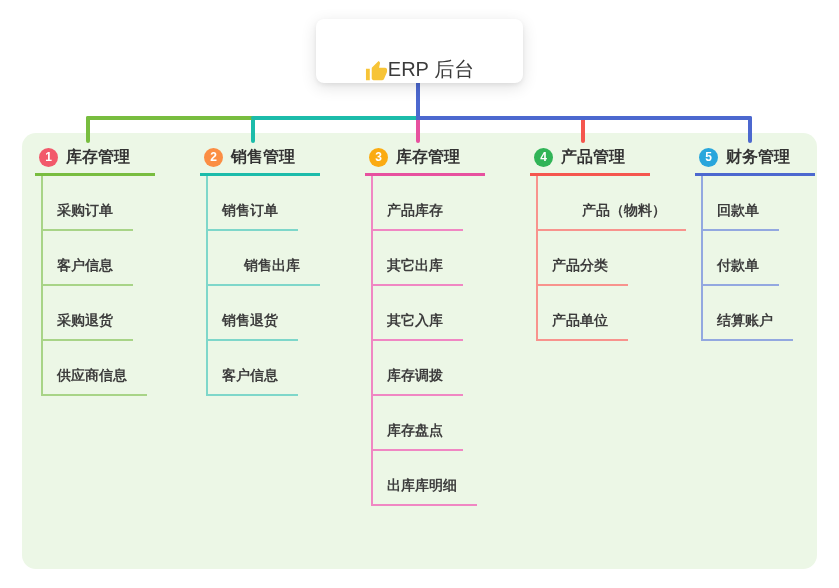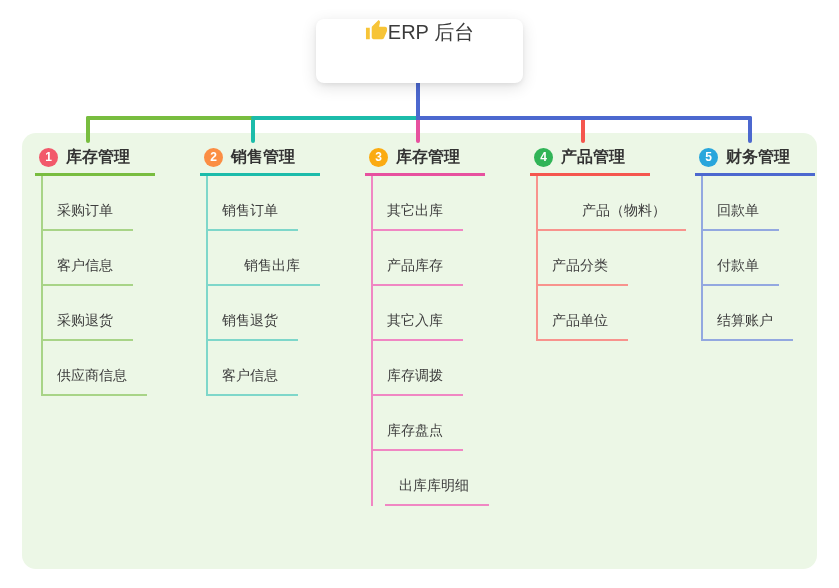--- a/index.html
+++ b/index.html
@@ -21,39 +21,39 @@
   .drop-5{left:748px;}
   .bus{top:116px;height:4px;border-radius:2px;}
   .bus-1{left:86px;width:169px;}
   .bus-2{left:251px;width:168px;}
   .bus-3{left:417px;width:335px;}
   
   .root-node{
     position:absolute;left:316px;top:19px;width:207px;height:64px;
     background:#fff;border-radius:8px;
     box-shadow:0 2px 4px rgba(0,0,0,.06),0 4px 16px rgba(0,0,0,.12);
-    display:flex;align-items:flex-start;justify-content:center;
+    display:flex;align-items:flex-end;justify-content:center;
     font-size:20px;color:#3b3b3b;font-weight:500;
   }
   .thumb{display:flex;align-items:center;}
   .thumb svg{width:23px;height:23px;}
   
   .branch{position:absolute;top:147px;}
   .b1{left:35px;} .b2{left:200px;} .b3{left:365px;} .b4{left:530px;} .b5{left:695px;}
   .branch-header{
     display:flex;align-items:center;gap:8px;width:116px;
     padding:0 0 6px 4px;border-bottom:3px solid #999;cursor:default;
   }
   .badge{
     width:19px;height:19px;border-radius:50%;flex:0 0 19px;
     display:flex;align-items:center;justify-content:center;
     color:#fff;font-size:12px;font-weight:bold;line-height:1;
   }
   .branch-title{font-size:16px;font-weight:600;color:#333;line-height:20px;white-space:nowrap;}
-  .children{margin-left:6px;border-left:2px solid #ccc;display:flex;flex-direction:column;align-items:flex-start;}
+  .children{margin-left:6px;border-left:2px solid #ccc;display:flex;flex-direction:column;align-items:flex-start;font-weight:bold;}
   .child{
     height:55px;box-sizing:border-box;display:flex;align-items:flex-end;
     padding:0 20px 9px 14px;border-bottom:2px solid #ccc;
     font-size:14px;color:#3d3d3d;white-space:nowrap;width:max-content;
   }
 </style>
 </head>
 <body>
 
 <div class="canvas">
@@ -104,26 +104,26 @@
       <div class="child" style="border-bottom-color: rgb(126, 215, 202);">客户信息</div>
     </div>
   </div>
 
   <div class="branch b3">
     <div class="branch-header" style="border-bottom-color: rgb(231, 81, 159);">
       <span class="badge" style="background-color: rgb(251, 171, 17);">3</span>
       <span class="branch-title">库存管理</span>
     </div>
     <div class="children" style="border-left-color: rgb(240, 135, 195);">
+      <div class="child" style="border-bottom-color: rgb(240, 135, 195);">产品库存</div>
       <div class="child" style="border-bottom-color: rgb(240, 135, 195);">其它出库</div>
-      <div class="child" style="border-bottom-color: rgb(240, 135, 195);">产品库存</div>
       <div class="child" style="border-bottom-color: rgb(240, 135, 195);">其它入库</div>
       <div class="child" style="border-bottom-color: rgb(240, 135, 195);">库存调拨</div>
       <div class="child" style="border-bottom-color: rgb(240, 135, 195);">库存盘点</div>
-      <div class="child" style="border-bottom-color: rgb(240, 135, 195); margin-left: 12px;">出库库明细</div>
+      <div class="child" style="border-bottom-color: rgb(240, 135, 195);">出库库明细</div>
     </div>
   </div>
 
   <div class="branch b4">
     <div class="branch-header" style="border-bottom-color: rgb(245, 86, 78);">
       <span class="badge" style="background-color: rgb(49, 180, 87);">4</span>
       <span class="branch-title">产品管理</span>
     </div>
     <div class="children" style="border-left-color: rgb(248, 147, 141);">
       <div class="child" style="border-bottom-color: rgb(248, 147, 141); padding-left: 44px;">产品（物料）</div>

